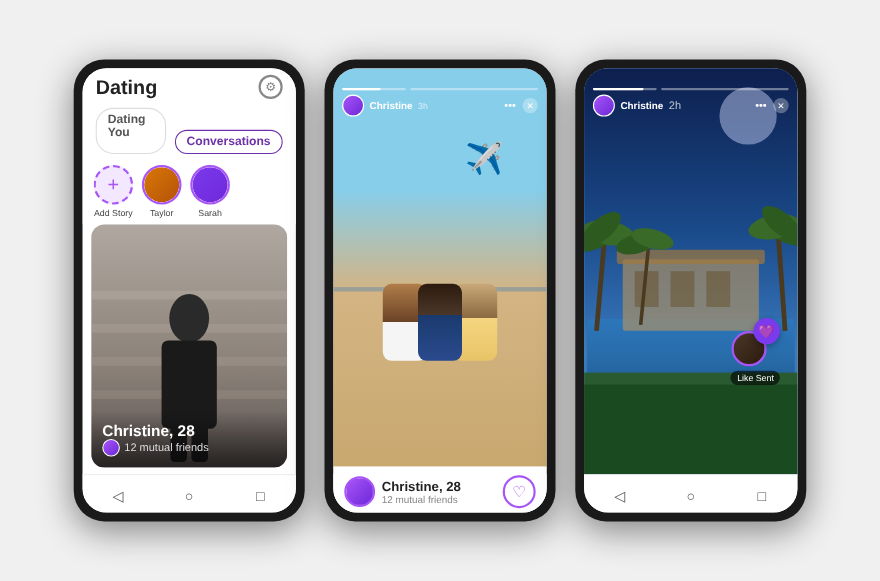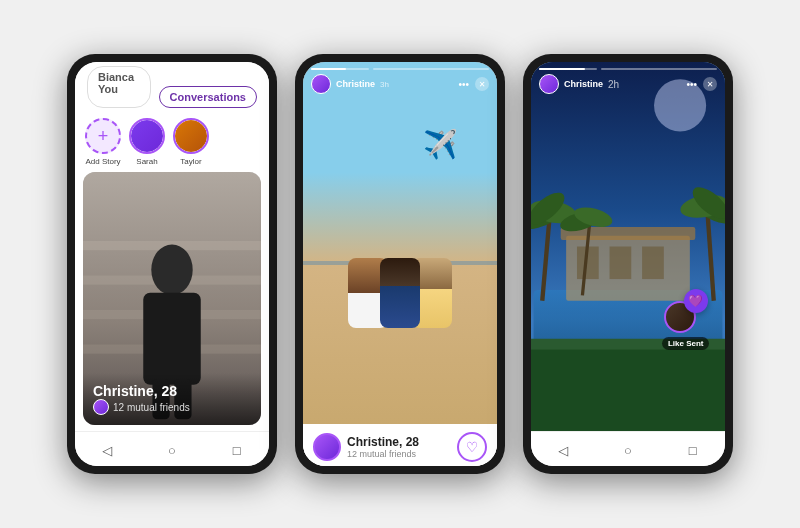--- a/index.html
+++ b/index.html
@@ -237,21 +237,21 @@
       width: 40px; height: 70px;
       border-radius: 8px;
       overflow: hidden;
     }
     .p1 { background: linear-gradient(180deg, #b07d4a 0%, #6b4226 50%, #f5f5f5 50%, #f5f5f5 100%); margin-right: -8px; }
     .p2 { background: linear-gradient(180deg, #2c1a0e 0%, #4a3728 40%, #1a3a6e 40%, #2a4a8e 100%); z-index: 1; }
     .p3 { background: linear-gradient(180deg, #c8a878 0%, #8a6840 45%, #f5d580 45%, #e8c468 100%); margin-left: -8px; }
 
     .story-header {
       position: absolute;
-      top: 0; left: 0; right: 0;
+      top: 12px; left: 0; right: 0;
       padding: 20px 8px 4px;
       display: flex;
       align-items: center;
       gap: 6px;
       z-index: 10;
     }
 
     .story-bottom {
       position: absolute;
       bottom: 0; left: 0; right: 0;
@@ -331,59 +331,65 @@
       border-radius: 50%;
       background: #7c3aed;
       display: flex; align-items: center; justify-content: center;
       font-size: 12px;
       box-shadow: 0 2px 6px rgba(0,0,0,0.3);
     }
     .like-sent-label {
       background: rgba(0,0,0,0.6);
       color: #fff;
       font-size: 8px;
-      font-weight: 700;
+      font-weight: 400;
       padding: 2px 6px;
       border-radius: 8px;
       white-space: nowrap;
     }
   </style>
 </head>
 <body>
 
 <div class="phone phone1">
   <div class="phone-inner">
 
 
+    <div class="app-header">
+      <span class="app-title">Dating</span>
+      <div class="gear-icon">
+        <span>⚙</span>
+      </div>
+    </div>
 
     <div class="tabs">
       <div class="tab-btn tab-liked">
-        <span>Bianca You</span>
+        <span>Dating You</span>
       </div>
       <div class="tab-btn tab-conversations">
         <span>Conversations</span>
       </div>
     </div>
 
     <div class="stories-row">
       <div class="story-item">
         <div class="story-add">+</div>
         <span class="story-label">Add Story</span>
       </div>
       <div class="story-item">
         <div class="story-avatar">
-          <div style="width:100%;height:100%;background:linear-gradient(135deg,#7c3aed,#6d28d9);border-radius:50%;"></div>
-        </div>
-        <span class="story-label">Sarah</span>
+          <div style="width:100%;height:100%;background:linear-gradient(135deg,#d97706,#b45309);border-radius:50%;"></div>
+        </div>
+        <span class="story-label">Taylor</span>
       </div>
       <div class="story-item">
         <div class="story-avatar">
-          <div style="width:100%;height:100%;background:linear-gradient(135deg,#d97706,#b45309);border-radius:50%;"></div>
-        </div>
-        <span class="story-label">Taylor</span>
+          <div style="width:100%;height:100%;background:linear-gradient(135deg,#7c3aed,#6d28d9);border-radius:50%;"></div>
+        </div>
+        <span class="story-label">Sarah</span>
       </div>
     </div>
 
     <div class="main-card">
       <div class="card-bg">
         
         <svg width="100%" height="100%" viewBox="0 0 194 220" preserveAspectRatio="xMidYMid slice">
 
           <rect x="0" y="60" width="194" height="8" fill="rgba(180,170,160,0.5)"></rect>
           <rect x="0" y="90" width="194" height="8" fill="rgba(170,160,150,0.5)"></rect>

